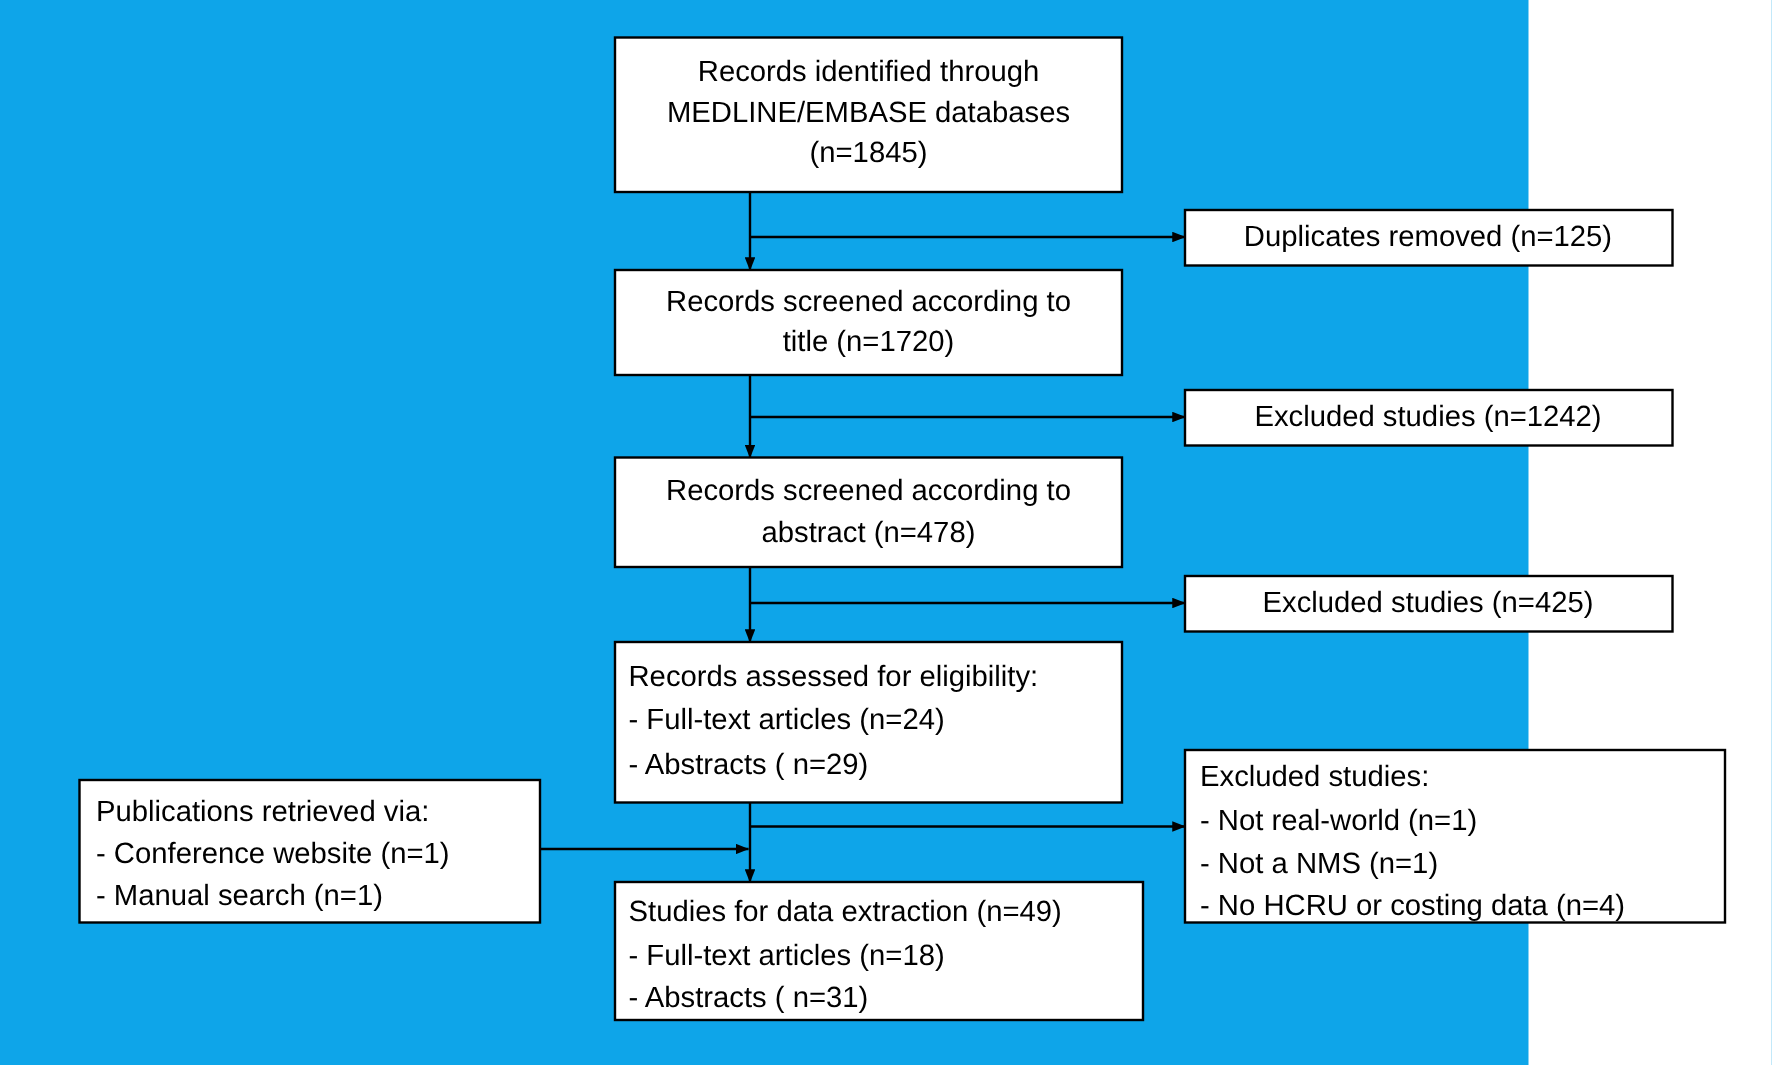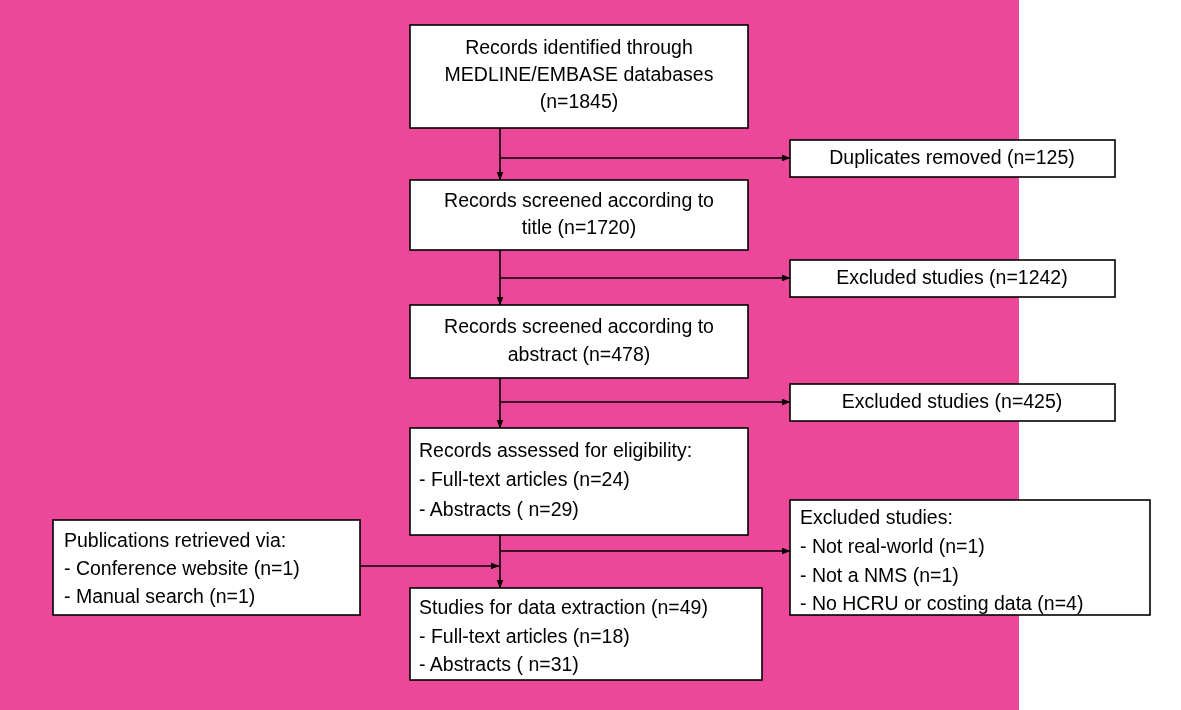--- a/index.html
+++ b/index.html
@@ -11,21 +11,21 @@
   body {
     width: 1181px;
     height: 710px;
     overflow: hidden;
     font-family: "Liberation Sans", sans-serif;
   }
   #diagram-root {
     position: relative;
     width: 1019px;
     height: 710px;
-    background: #ec4899;
+    background: #0ea5e9;
     text-align: right;
   }
   svg#flow-svg {
     position: absolute;
     top: 0;
     left: 0;
     width: 1181px;
     height: 710px;
   }
   .flow-box {

